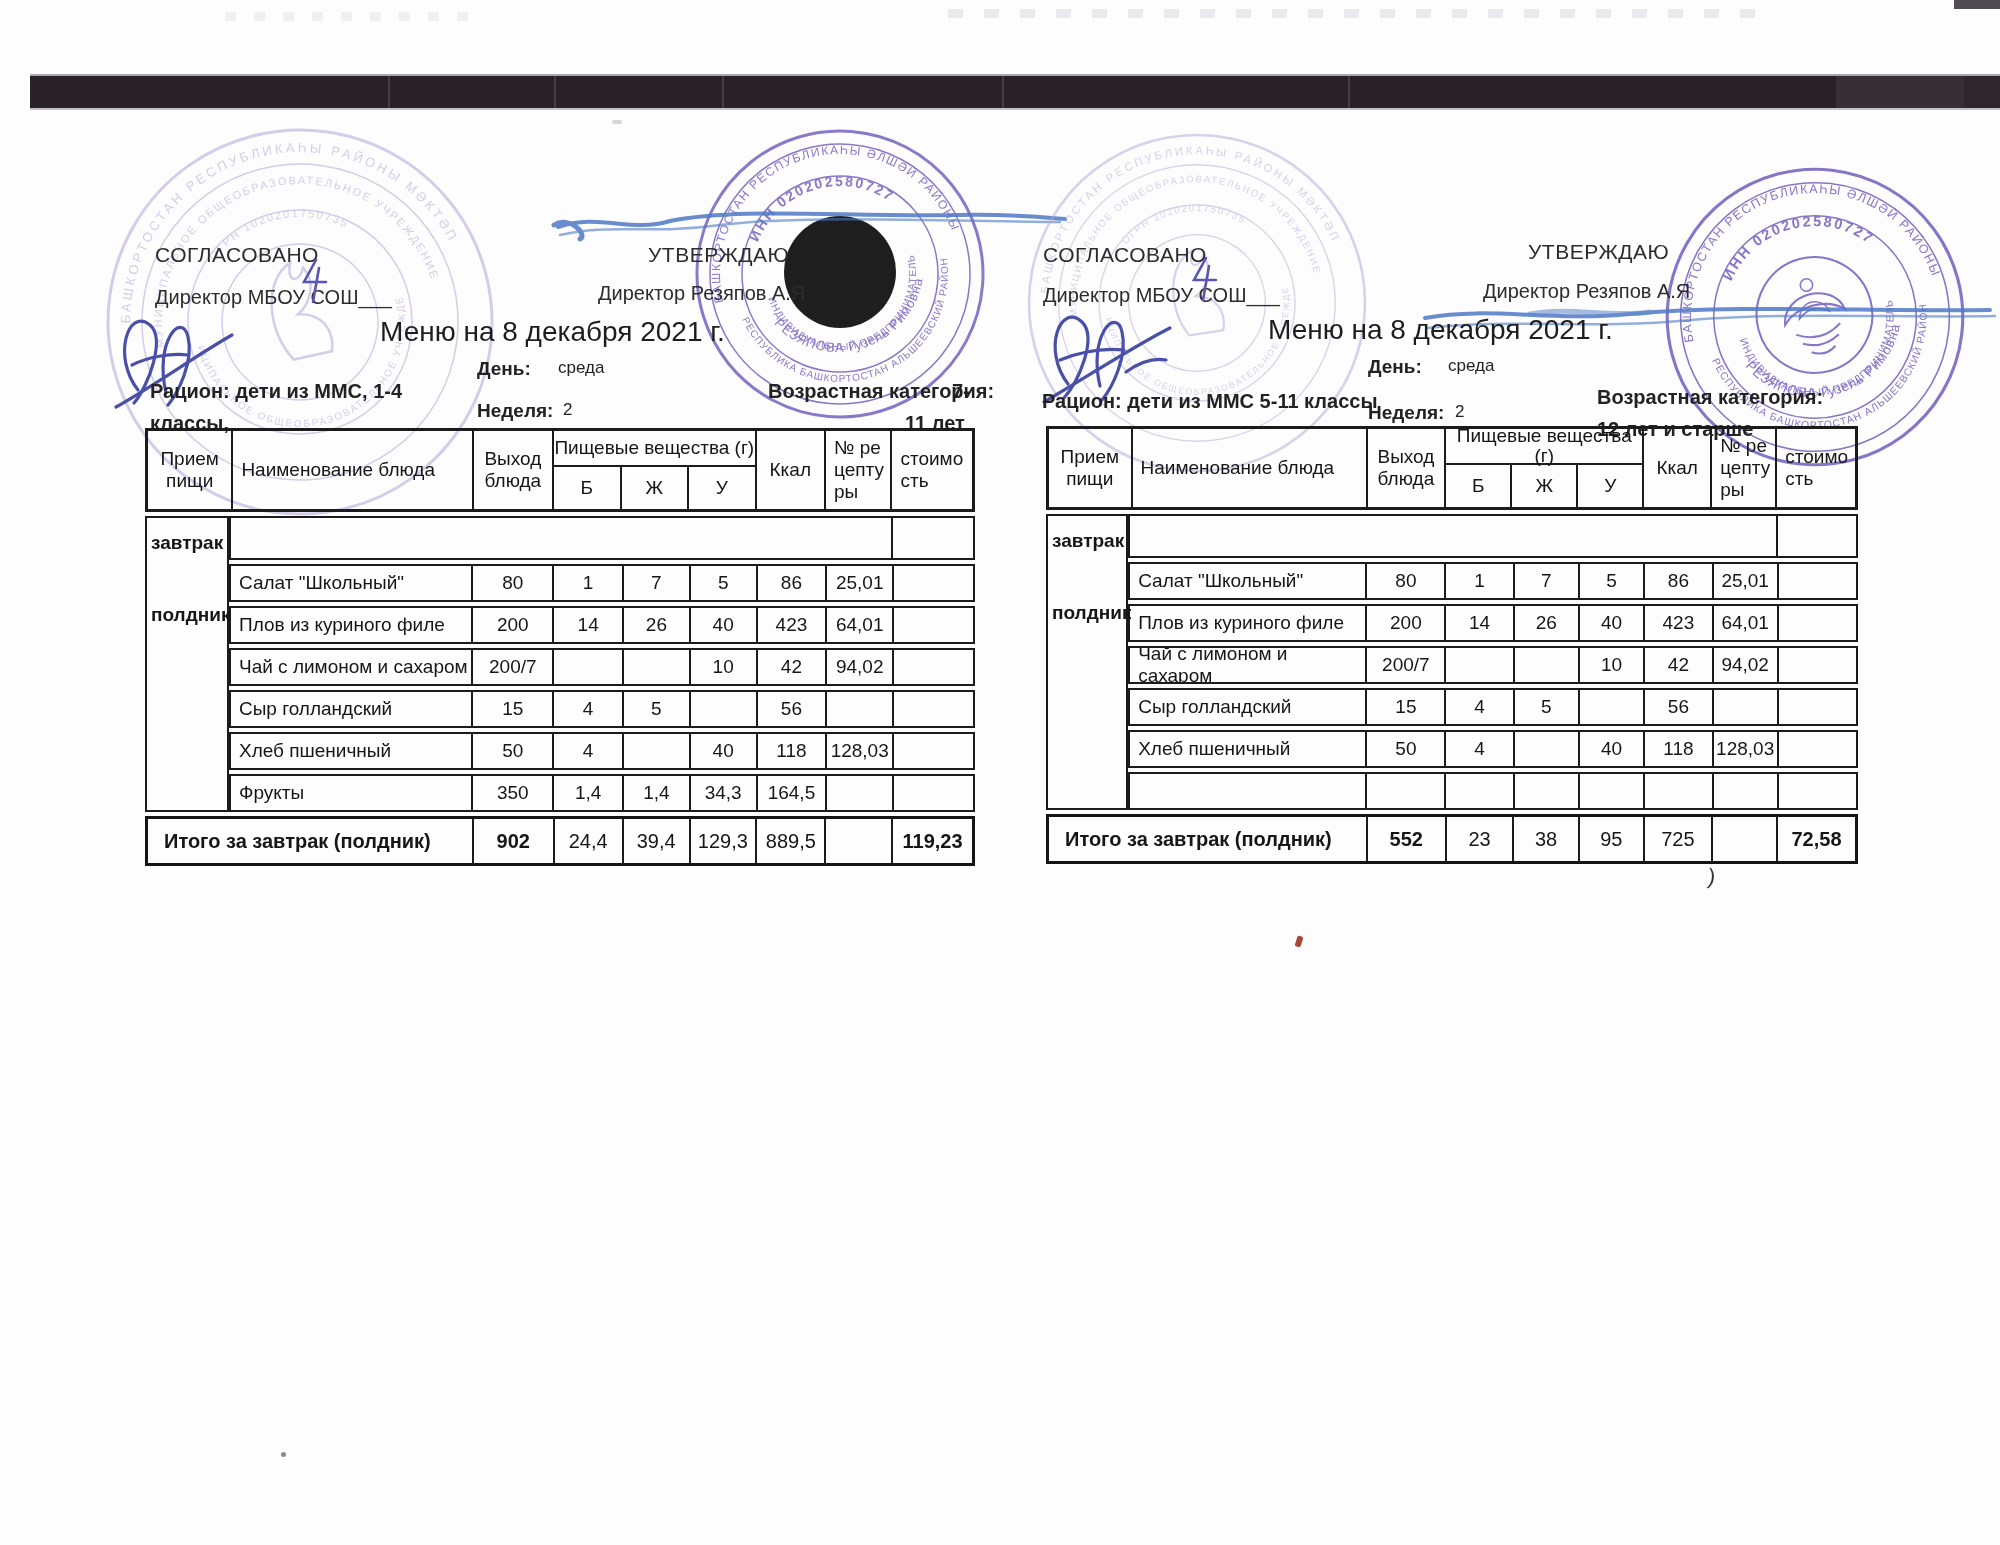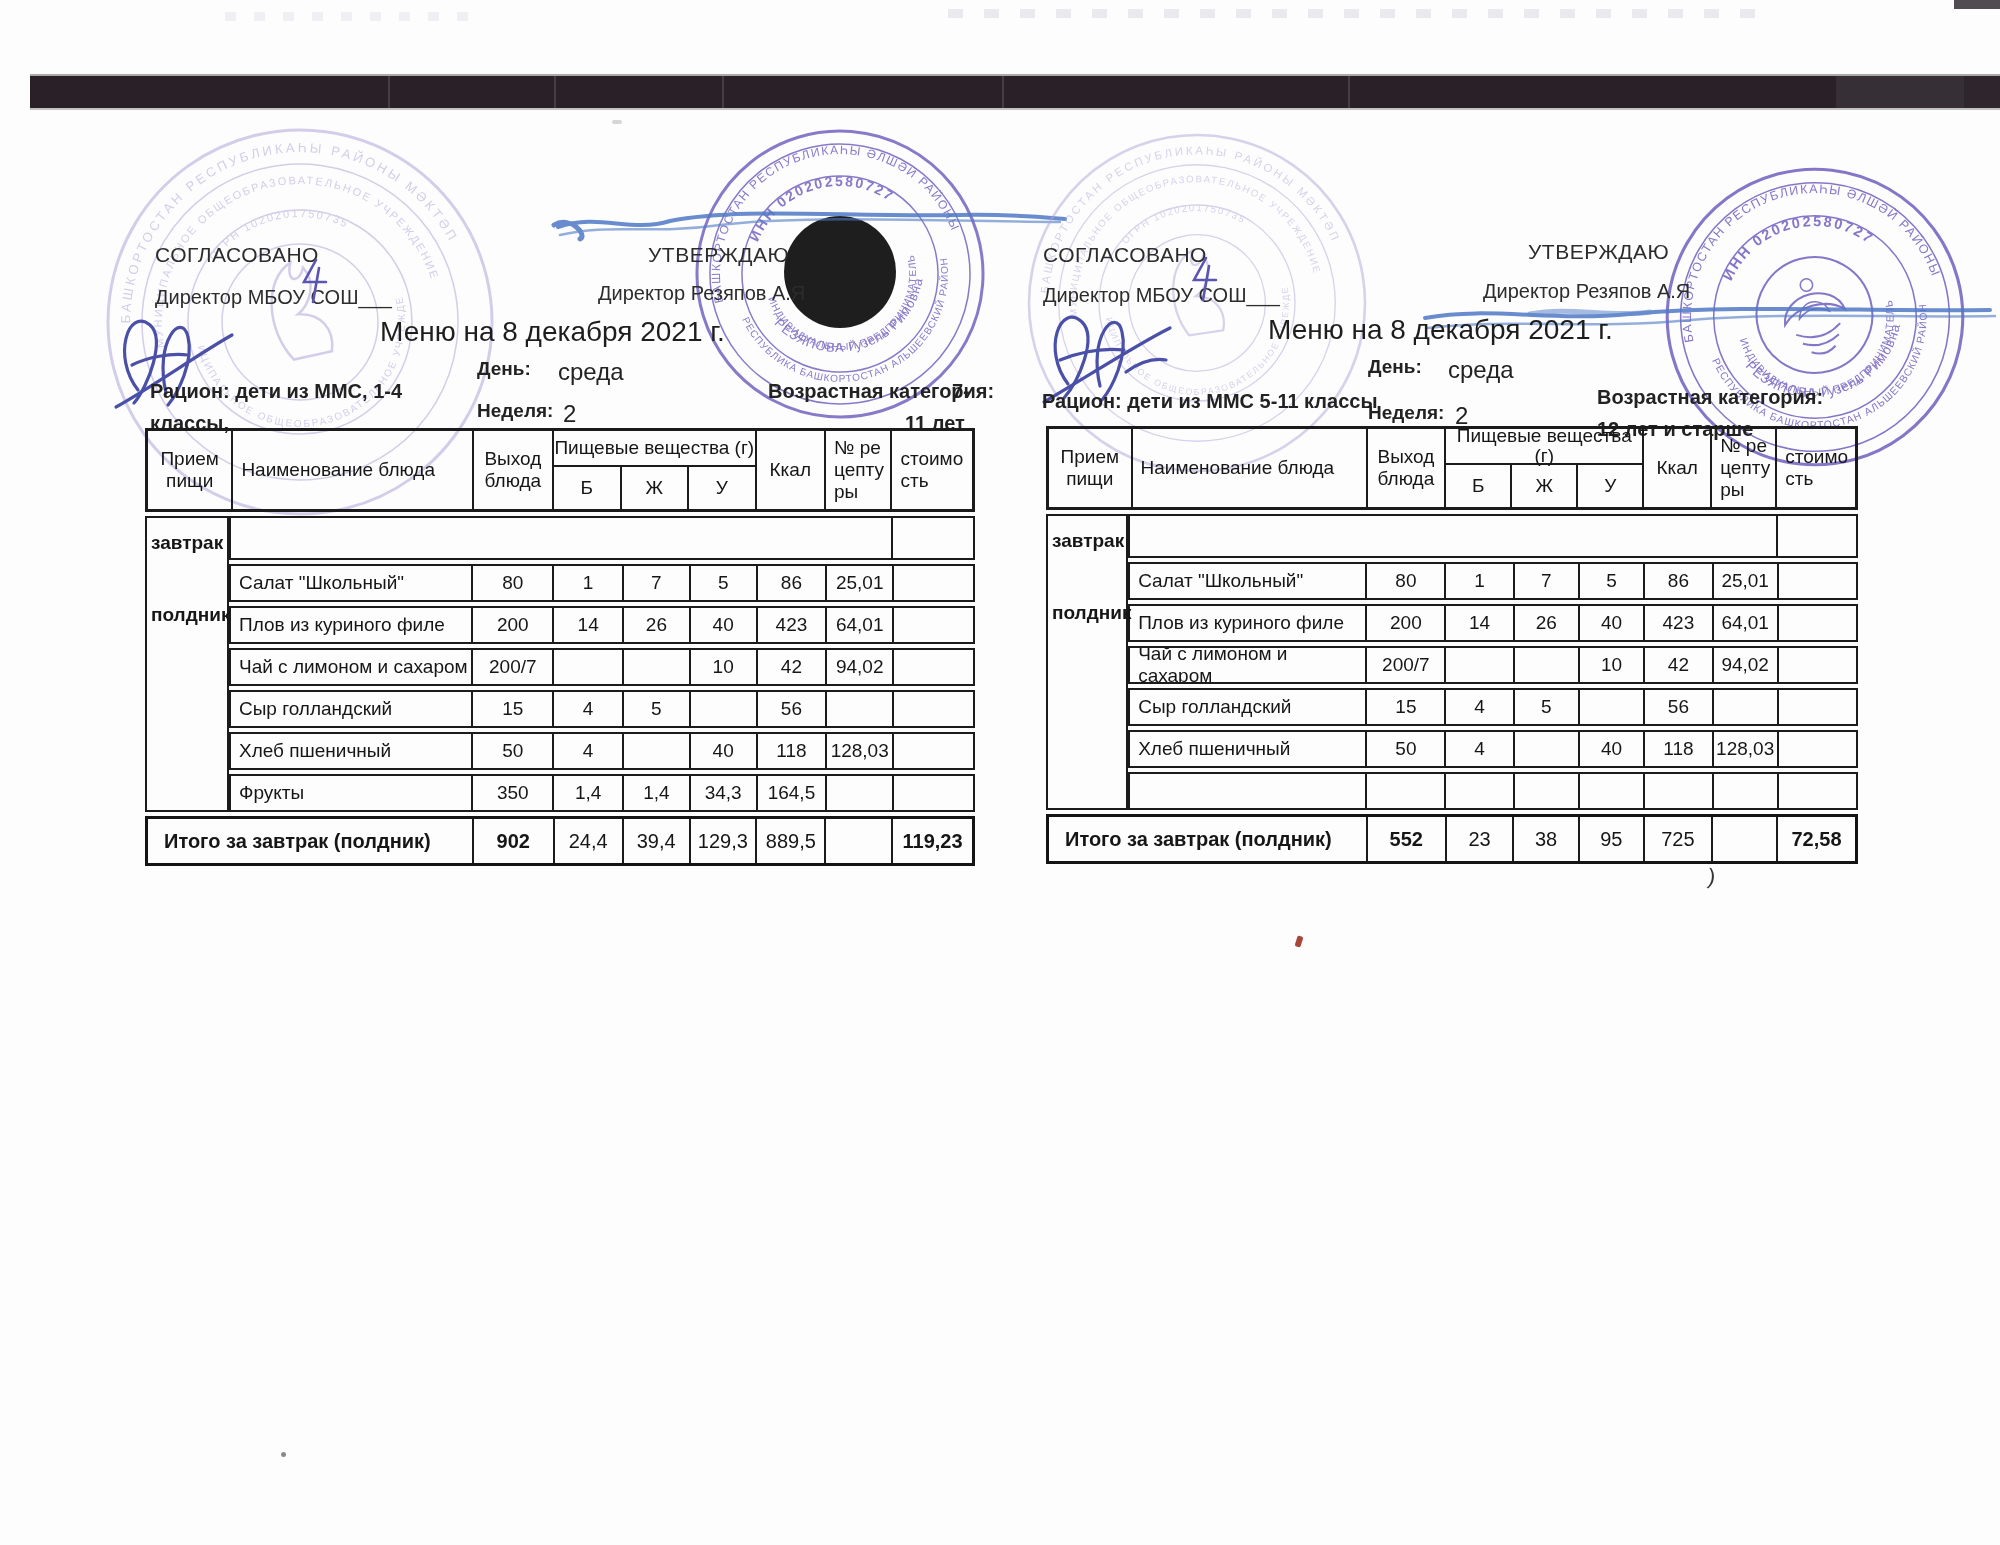--- a/index.html
+++ b/index.html
@@ -15,21 +15,21 @@
   .band{position:absolute;left:30px;top:74px;width:1970px;height:32px;background:#292127;
         border-top:2px solid #a9a9a9;border-bottom:2px solid #c2c2c2;}
   .band .seam{position:absolute;top:0;bottom:0;width:2px;background:#453d43;}
   .band .blk{position:absolute;top:0;bottom:0;background:#372f36;}
   .dashrow{position:absolute;height:9px;}
   
   .h-agree{font-size:21px;color:#2c2c2c;letter-spacing:.5px;}
   .h-line{font-size:20px;color:#2c2c2c;}
   .title{font-size:28px;font-weight:normal;color:#1d1d1d;}
   .meta-l{font-size:19px;font-weight:bold;}
-  .meta-v{font-size:24px;}
+  .meta-v{font-size:17px;}
   .ration{font-size:20px;font-weight:bold;}
   
   .mtable{position:absolute;font-size:19px;color:#161616;}
   .thead{display:flex;border:3px solid #1b1b1b;height:84px;box-sizing:border-box;background:transparent;}
   .thead .hc{border-left:2.5px solid #1b1b1b;display:flex;align-items:center;justify-content:center;
              text-align:center;box-sizing:border-box;line-height:1.15;padding:1px 2px;}
   .thead .hc:first-child{border-left:none;}
   .hc.left{justify-content:flex-start;text-align:left;padding-left:8px;}
   .ngroup{display:flex;flex-direction:column;box-sizing:border-box;border-left:2.5px solid #1b1b1b;}
   .ngroup .ntop{height:34px;display:flex;align-items:center;justify-content:center;text-align:center;line-height:1.05;}

